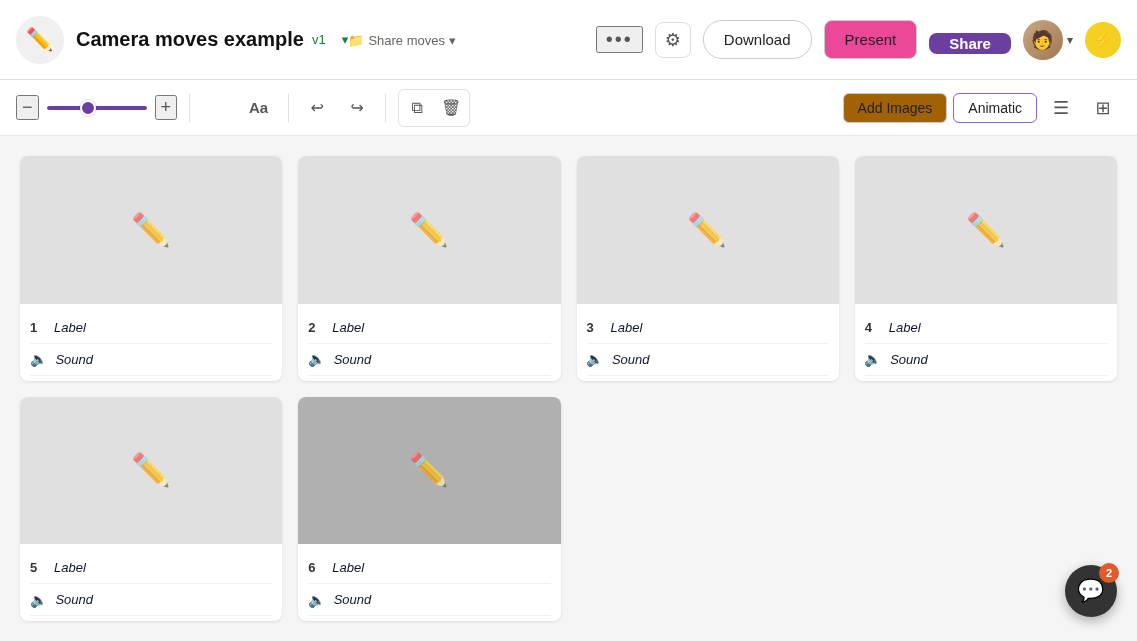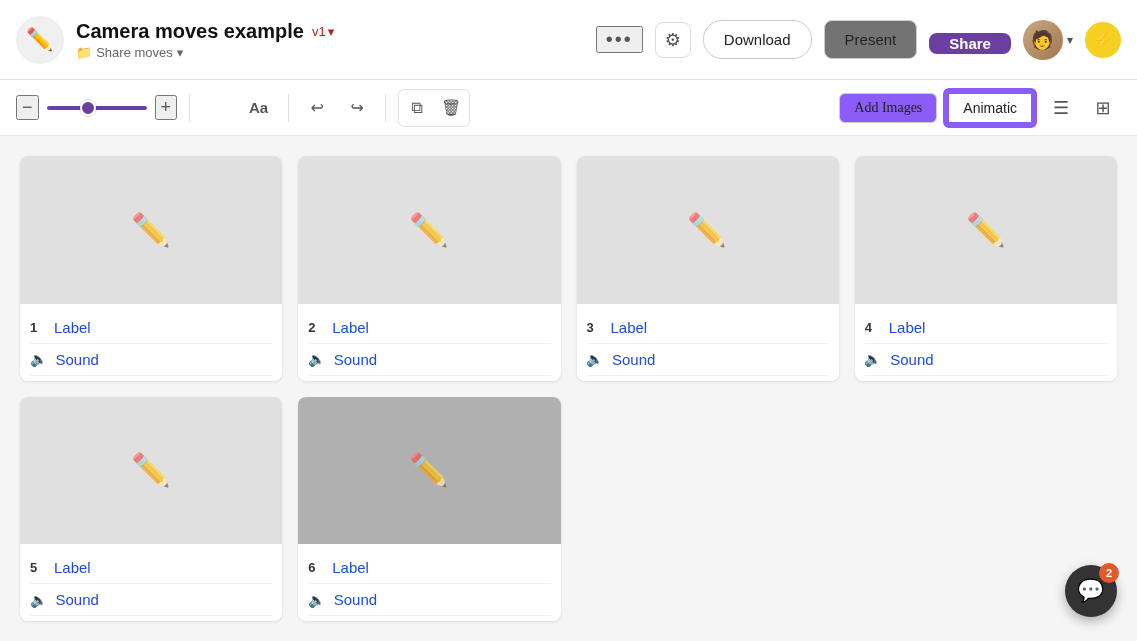--- a/index.html
+++ b/index.html
@@ -9,39 +9,39 @@
     .header {
       display: flex; align-items: center; background: #fff;
       height: 80px; padding: 0 16px; border-bottom: 1px solid #e0e0e0;
       gap: 12px;
     }
     .logo-icon {
       width: 48px; height: 48px; background: #f0f0f0; border-radius: 50%;
       display: flex; align-items: center; justify-content: center; flex-shrink: 0;
     }
     .logo-pencil { font-size: 22px; color: #e05a2b; }
-    .header-title-group { display: flex; flex-direction: column; }
+    .header-title-group { display: flex; flex-direction: row; }
     .header-title { font-size: 20px; font-weight: 600; color: #111; display: flex; align-items: center; gap: 8px; }
     .version-badge {
-      font-size: 13px; color: #b91c1c; background: none; border: none; cursor: pointer;
-      display: flex; align-items: center; gap: 2px;
+      font-size: 13px; color: #15803d; background: none; border: none; cursor: pointer;
+      display: flex; align-items: center; gap: 16px;
     }
     .breadcrumb { display: flex; align-items: center; gap: 4px; font-size: 13px; color: #666; margin-top: 2px; cursor: pointer; }
     .header-spacer { flex: 1; }
     .header-more { font-size: 20px; color: #555; cursor: pointer; letter-spacing: 2px; padding: 0 8px; }
     .header-gear {
       width: 36px; height: 36px; border: 1px solid #ddd; border-radius: 8px;
       display: flex; align-items: center; justify-content: center; cursor: pointer; color: #555; font-size: 18px;
     }
     .btn-download {
       background: #fff; border: 1px solid #ccc; border-radius: 19px;
       padding: 10px 20px; font-size: 15px; font-weight: 500; cursor: pointer; color: #222;
     }
     .btn-present {
-      background: #737373; border: 1px solid #ccc; border-radius: 8px;
+      background: #ec4899; border: 1px solid #ccc; border-radius: 8px;
       padding: 10px 20px; font-size: 15px; font-weight: 500; cursor: pointer; color: #222;
     }
     .btn-share {
       background: #6b3fa0; color: #fff; border: none; border-radius: 8px;
       padding: 2px 20px; font-size: 15px; font-weight: 600; cursor: pointer; margin-top: 8px;
     }
     .avatar-group { display: flex; align-items: center; gap: 4px; }
     .avatar-face {
       width: 40px; height: 40px; border-radius: 50%;
       background: linear-gradient(135deg, #c8a882 0%, #a07850 100%);
@@ -71,25 +71,25 @@
     .font-size-btn {
       font-size: 15px; font-weight: 600; color: #555; cursor: pointer;
       padding: 4px 8px; border: none; background: none; margin-left: 39px;
     }
     .toolbar-icon-btn {
       width: 32px; height: 32px; display: flex; align-items: center; justify-content: center;
       font-size: 16px; color: #555; cursor: pointer; border: none; background: none; border-radius: 4px;
     }
     .toolbar-group { display: flex; align-items: center; gap: 2px; border: 1px solid #e0e0e0; border-radius: 6px; padding: 2px; }
     .btn-add-images {
-      background: #8b5cf6; border: 1px solid #ccc; border-radius: 6px;
-      padding: 6px 14px; font-size: 14px; cursor: pointer; color: #222; font-weight: 500; font-family: Liberation Serif, serif;
+      background: #a16207; border: 1px solid #ccc; border-radius: 6px;
+      padding: 6px 14px; font-size: 14px; cursor: pointer; color: #222; font-weight: 500;
     }
     .btn-animatic {
-      background: #fff; border: 6px solid #8b5cf6; border-radius: 6px;
+      background: #fff; border: 1px solid #8b5cf6; border-radius: 6px;
       padding: 6px 14px; font-size: 14px; cursor: pointer; color: #222; font-weight: 500; text-align: center;
     }
     .toolbar-right { display: flex; align-items: center; gap: 6px; margin-left: auto; }
     .view-icon-btn {
       width: 36px; height: 36px; display: flex; align-items: center; justify-content: center;
       font-size: 18px; color: #555; cursor: pointer; border: none; background: none; border-radius: 4px;
     }
 
     
     .main { padding: 20px 20px; display: grid; grid-template-columns: repeat(4, 1fr); gap: 16px; overflow-y: auto; height: calc(641px - 136px); }
@@ -102,21 +102,21 @@
     }
     .card-image.dark { background: #b0b0b0; }
     .pencil-icon { font-size: 32px; color: #bbb; opacity: 0.7; }
     .card-body { padding: 8px 10px; }
     .card-row {
       display: flex; align-items: center; gap: 8px;
       padding: 6px 0; border-bottom: 1px solid #f0f0f0; min-height: 32px;
     }
     .card-row:last-child { border-bottom: none; }
     .card-num { font-size: 13px; font-weight: 700; color: #333; min-width: 16px; }
-    .card-label { font-size: 15px; color: #1d4ed8; }
+    .card-label { font-size: 13px; color: #0f172a; font-style: italic; }
     .card-icon { font-size: 14px; color: #bbb; flex-shrink: 0; }
 
     
     .chat-widget {
       position: fixed; bottom: 24px; right: 20px;
       width: 52px; height: 52px; border-radius: 50%; background: #333;
       display: flex; align-items: center; justify-content: center;
       cursor: pointer; box-shadow: 0 4px 12px rgba(0,0,0,0.3);
     }
     .chat-icon { font-size: 22px; color: #fff; }

